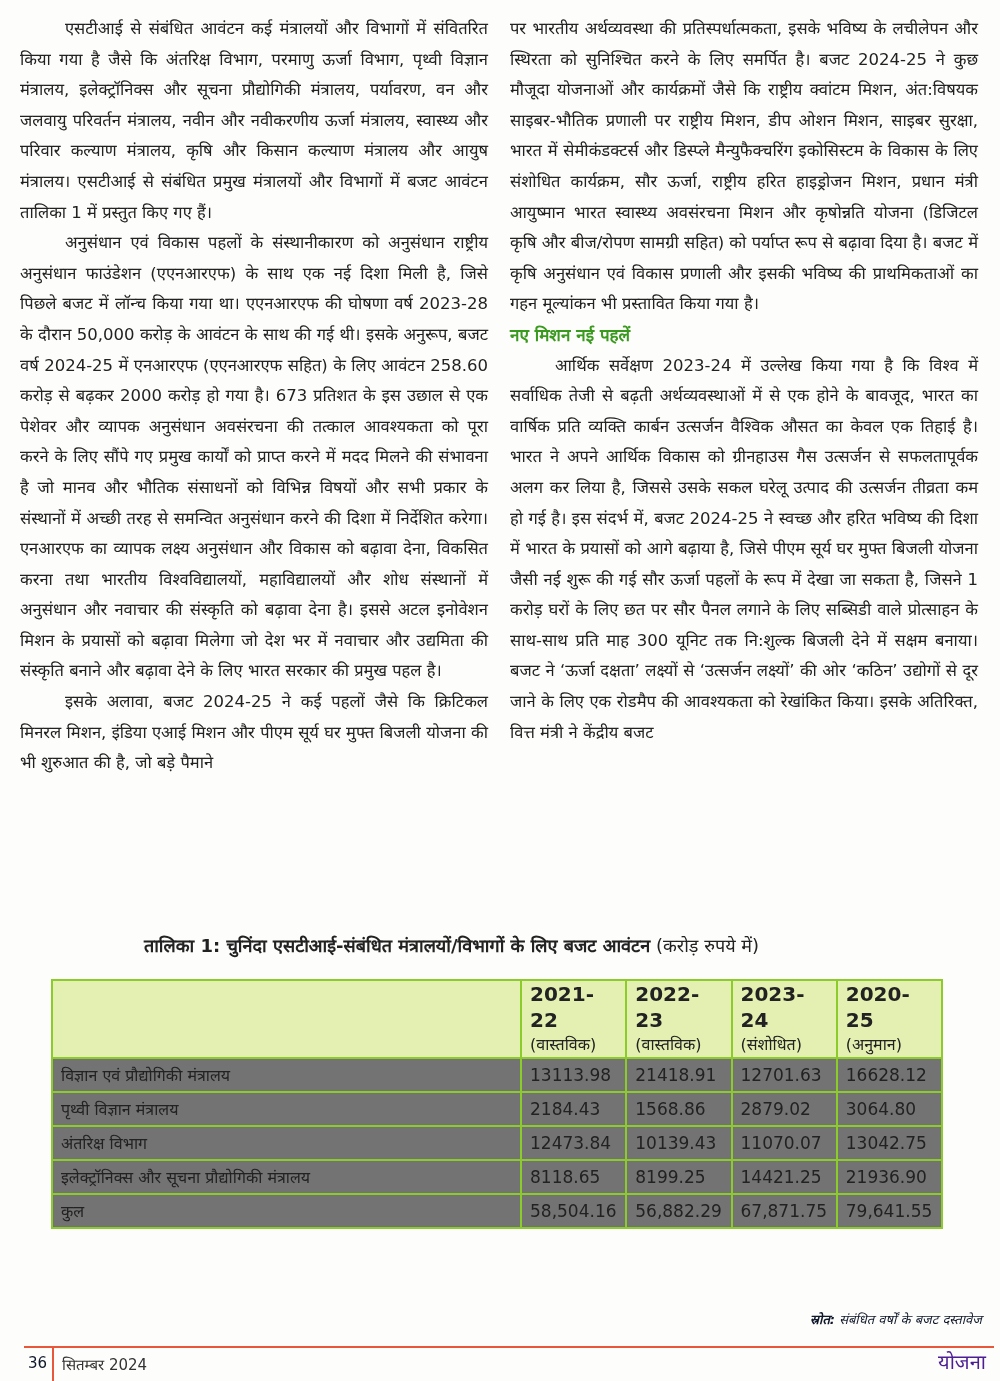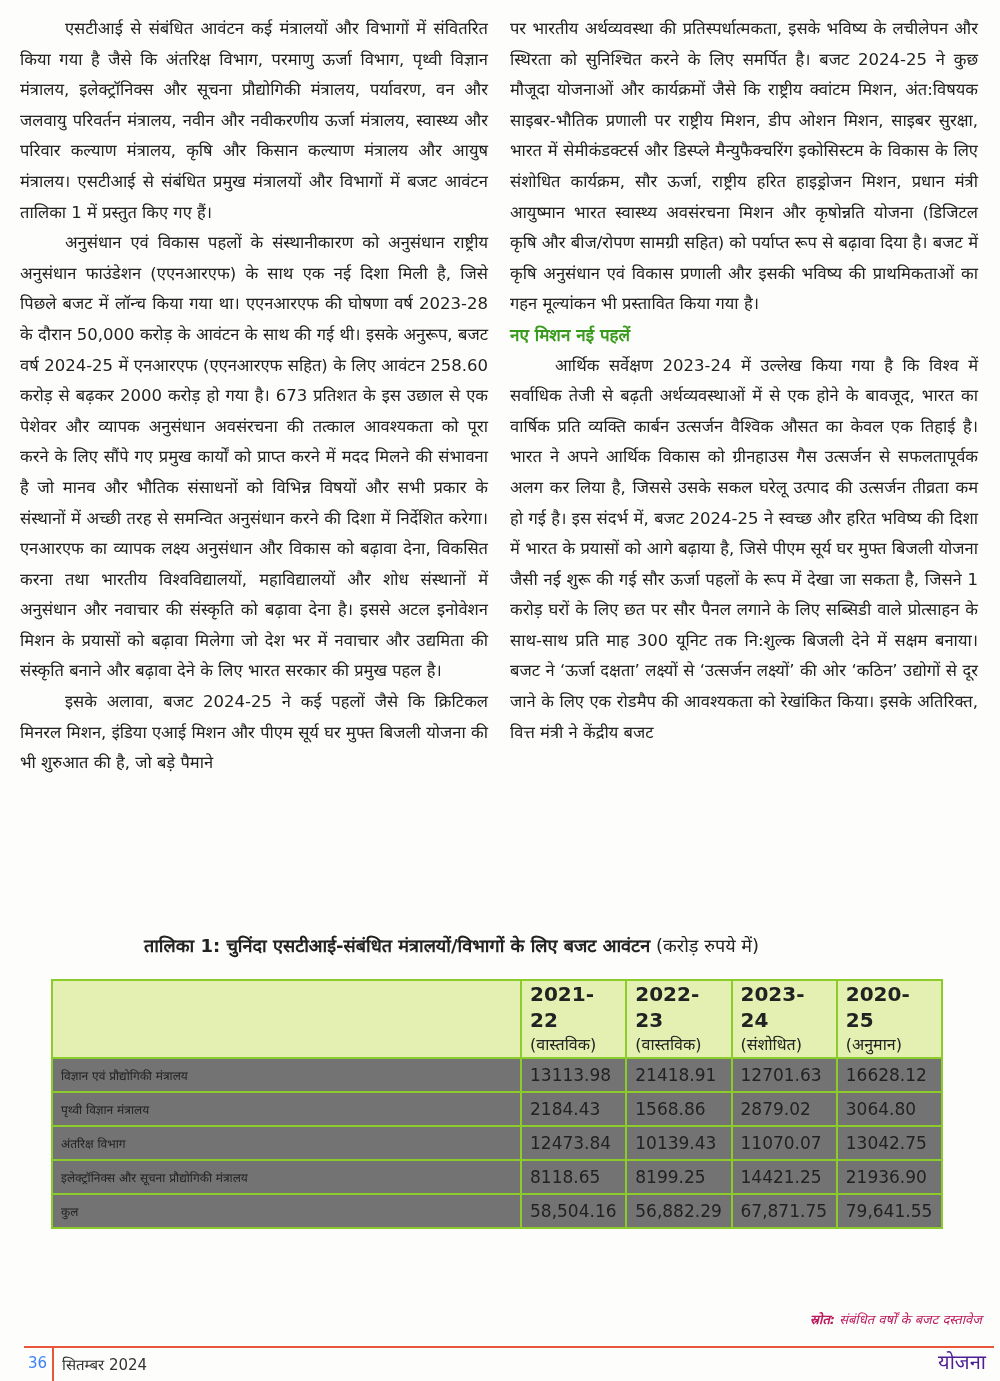--- a/index.html
+++ b/index.html
@@ -31,32 +31,32 @@
     margin-left: 29px;
   }
   table.budget td, table.budget th {
     border: 2px solid #8ccc2a; padding: 0 8px; text-align: left; vertical-align: middle;
   }
   table.budget thead th { background: #e3f0b2; height: 62px; }
   table.budget thead th.blank { width: 451px; }
   .yr { display: block; font-weight: bold; font-size: 20px; line-height: 26px; color: #222; }
   .yr-sub { display: block; font-weight: normal; font-size: 16px; line-height: 24px; color: #222; }
   table.budget tbody td { height: 32px; font-size: 17px; }
-  table.budget tbody td.label { font-size: 12px; }
+  table.budget tbody td.label { font-size: 16px; }
   .source {
-    position: absolute; top: 1310px; right: 18px; font-style: italic; font-size: 13px; color: #be185d;
+    position: absolute; top: 1310px; right: 18px; font-style: italic; font-size: 13px; color: #0f172a;
   }
   .source .b { font-weight: bold; }
   .footer-line {
     position: absolute; top: 1346px; left: 24px; width: 970px; height: 2px; background: #e8573a;
   }
   .footer-vline {
     position: absolute; top: 1346px; left: 52px; width: 2px; height: 35px; background: #e8573a;
   }
-  .page-num { position: absolute; top: 1354px; left: 28px; font-size: 15px; color: #3b82f6; }
+  .page-num { position: absolute; top: 1354px; left: 28px; font-size: 15px; color: #0f172a; }
   .issue { position: absolute; top: 1354px; left: 62px; font-size: 15px; color: #333; }
   .mag { position: absolute; top: 1348px; right: 14px; font-size: 20px; color: #4c1d95; }
 </style>
 </head>
 <body>
 
 <div class="col left">
   <p class="indent">एसटीआई से संबंधित आवंटन कई मंत्रालयों और विभागों में संवितरित किया गया है जैसे कि अंतरिक्ष विभाग, परमाणु ऊर्जा विभाग, पृथ्वी विज्ञान मंत्रालय, इलेक्ट्रॉनिक्स और सूचना प्रौद्योगिकी मंत्रालय, पर्यावरण, वन और जलवायु परिवर्तन मंत्रालय, नवीन और नवीकरणीय ऊर्जा मंत्रालय, स्वास्थ्य और परिवार कल्याण मंत्रालय, कृषि और किसान कल्याण मंत्रालय और आयुष मंत्रालय। एसटीआई से संबंधित प्रमुख मंत्रालयों और विभागों में बजट आवंटन तालिका 1 में प्रस्तुत किए गए हैं।</p>
   <p class="indent">अनुसंधान एवं विकास पहलों के संस्थानीकारण को अनुसंधान राष्ट्रीय अनुसंधान फाउंडेशन (एएनआरएफ) के साथ एक नई दिशा मिली है, जिसे पिछले बजट में लॉन्च किया गया था। एएनआरएफ की घोषणा वर्ष 2023-28 के दौरान 50,000 करोड़ के आवंटन के साथ की गई थी। इसके अनुरूप, बजट वर्ष 2024-25 में एनआरएफ (एएनआरएफ सहित) के लिए आवंटन 258.60 करोड़ से बढ़कर 2000 करोड़ हो गया है। 673 प्रतिशत के इस उछाल से एक पेशेवर और व्यापक अनुसंधान अवसंरचना की तत्काल आवश्यकता को पूरा करने के लिए सौंपे गए प्रमुख कार्यों को प्राप्त करने में मदद मिलने की संभावना है जो मानव और भौतिक संसाधनों को विभिन्न विषयों और सभी प्रकार के संस्थानों में अच्छी तरह से समन्वित अनुसंधान करने की दिशा में निर्देशित करेगा। एनआरएफ का व्यापक लक्ष्य अनुसंधान और विकास को बढ़ावा देना, विकसित करना तथा भारतीय विश्वविद्यालयों, महाविद्यालयों और शोध संस्थानों में अनुसंधान और नवाचार की संस्कृति को बढ़ावा देना है। इससे अटल इनोवेशन मिशन के प्रयासों को बढ़ावा मिलेगा जो देश भर में नवाचार और उद्यमिता की संस्कृति बनाने और बढ़ावा देने के लिए भारत सरकार की प्रमुख पहल है।</p>
   <p class="indent">इसके अलावा, बजट 2024-25 ने कई पहलों जैसे कि क्रिटिकल मिनरल मिशन, इंडिया एआई मिशन और पीएम सूर्य घर मुफ्त बिजली योजना की भी शुरुआत की है, जो बड़े पैमाने</p>

